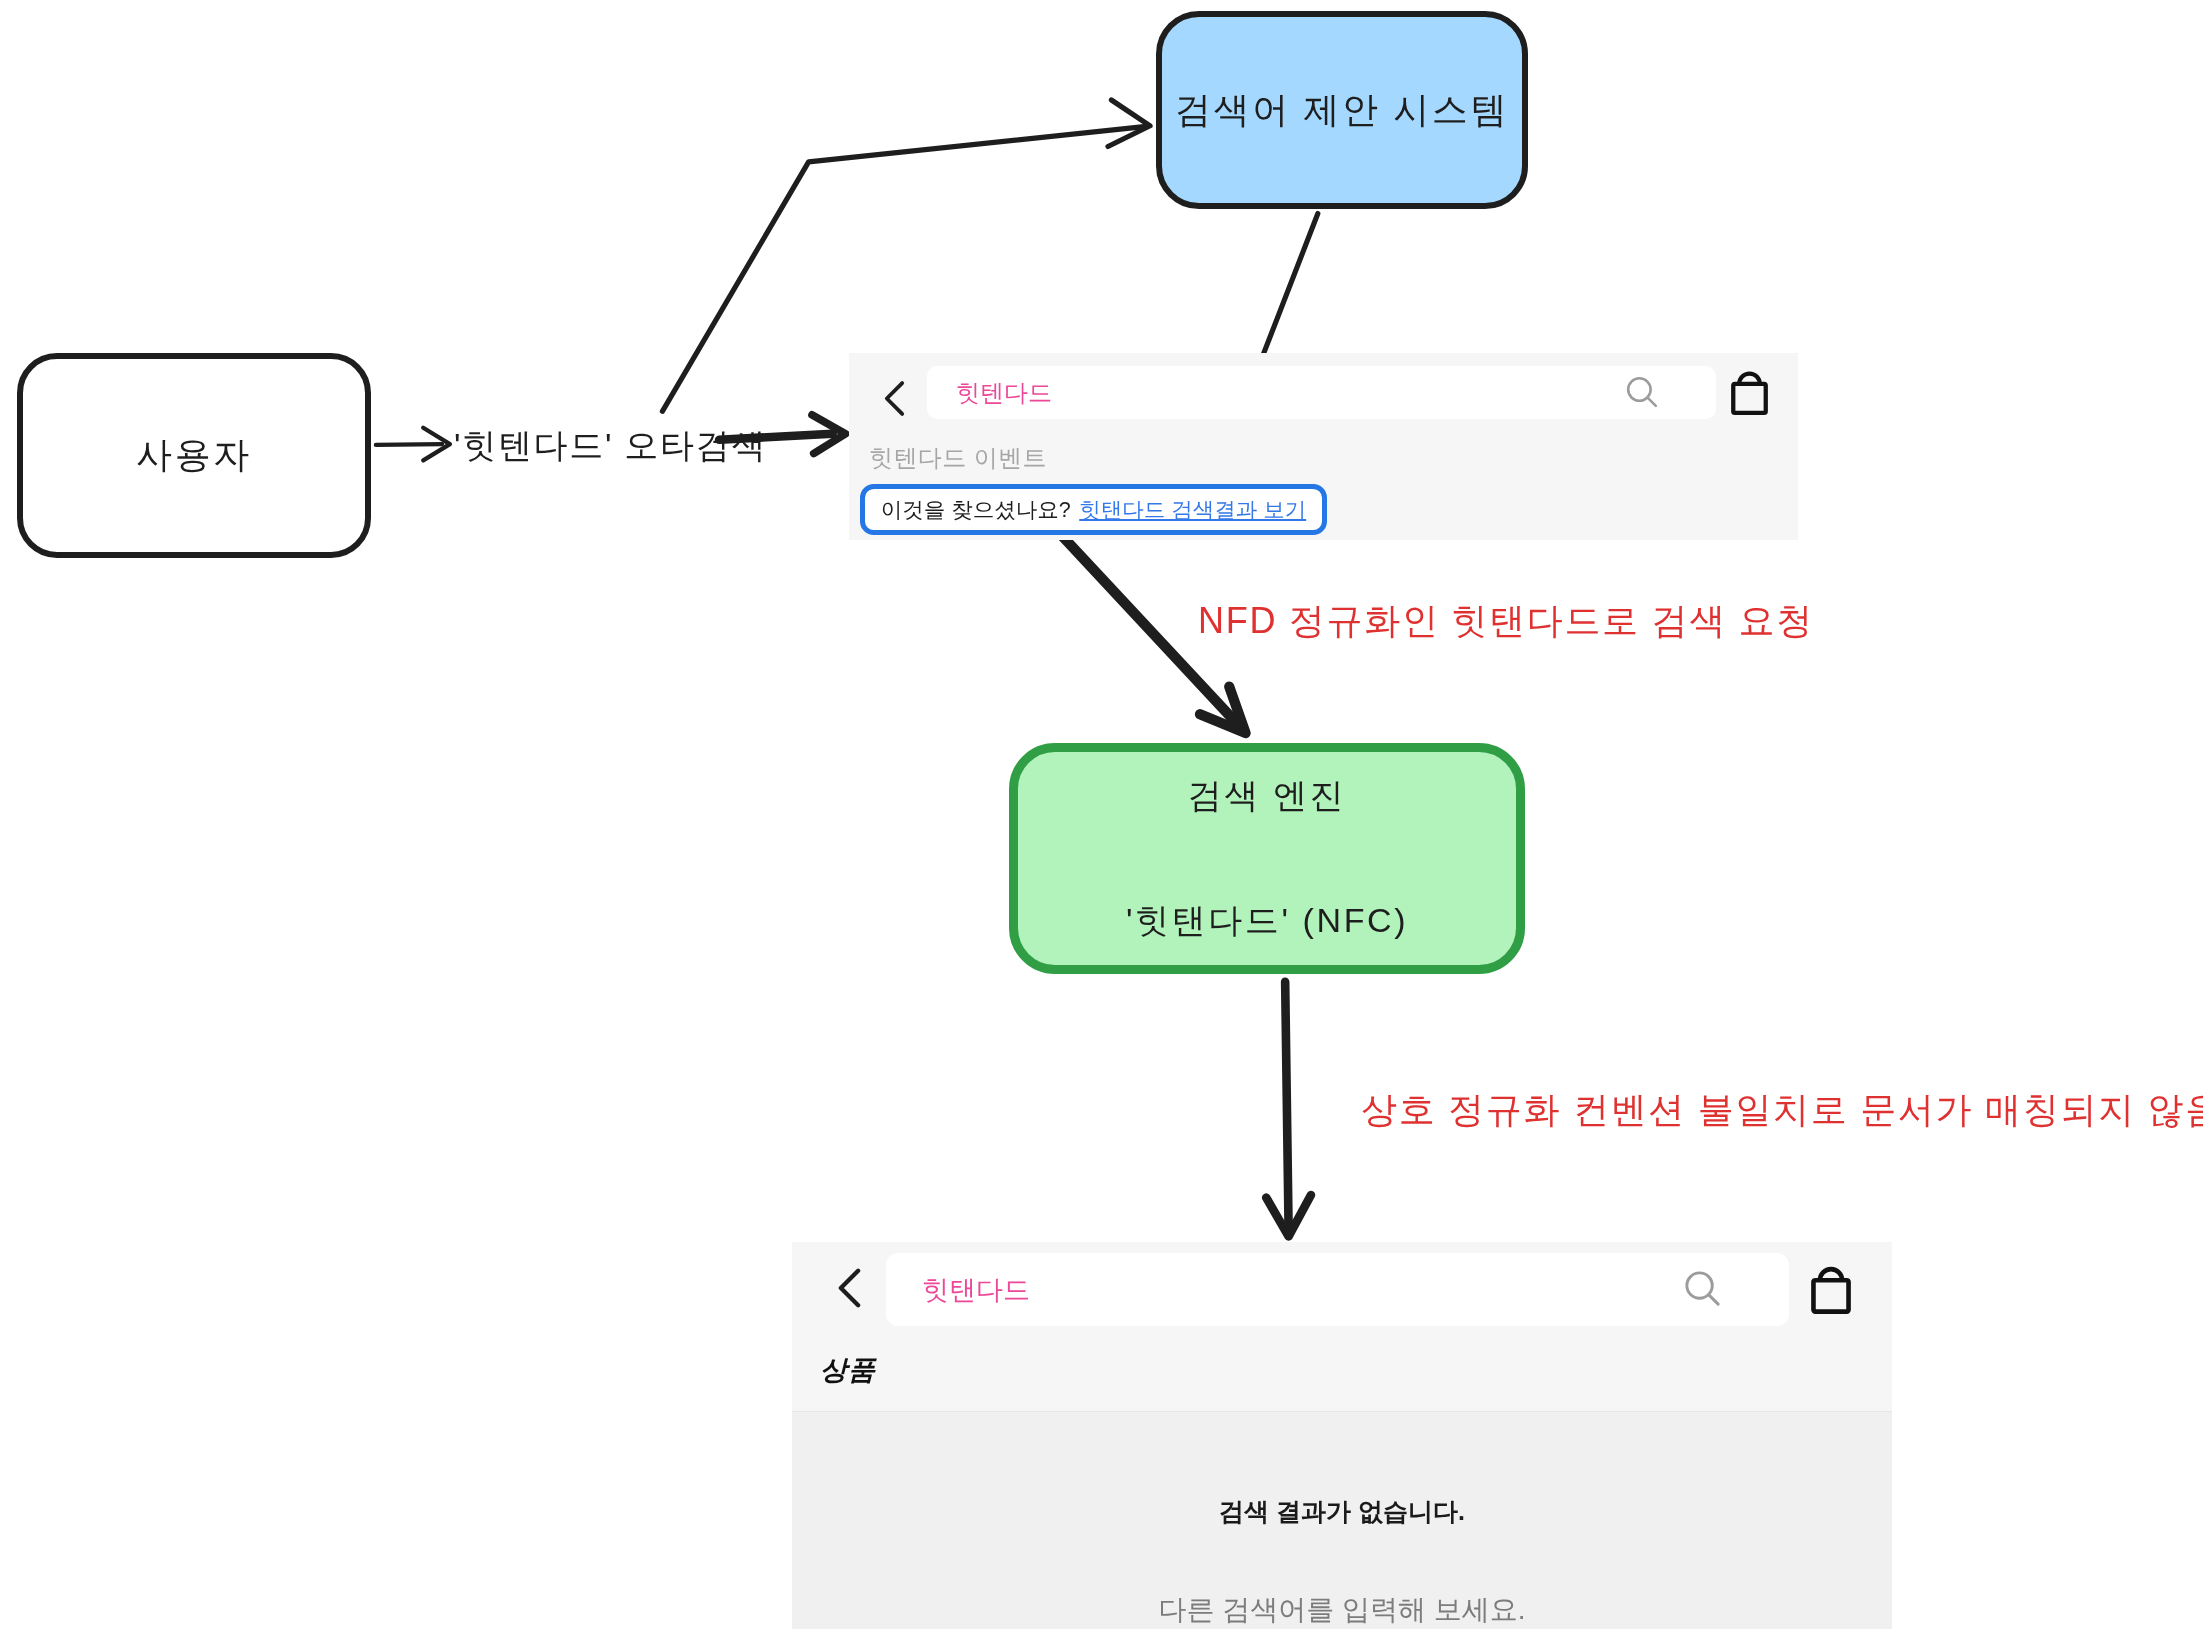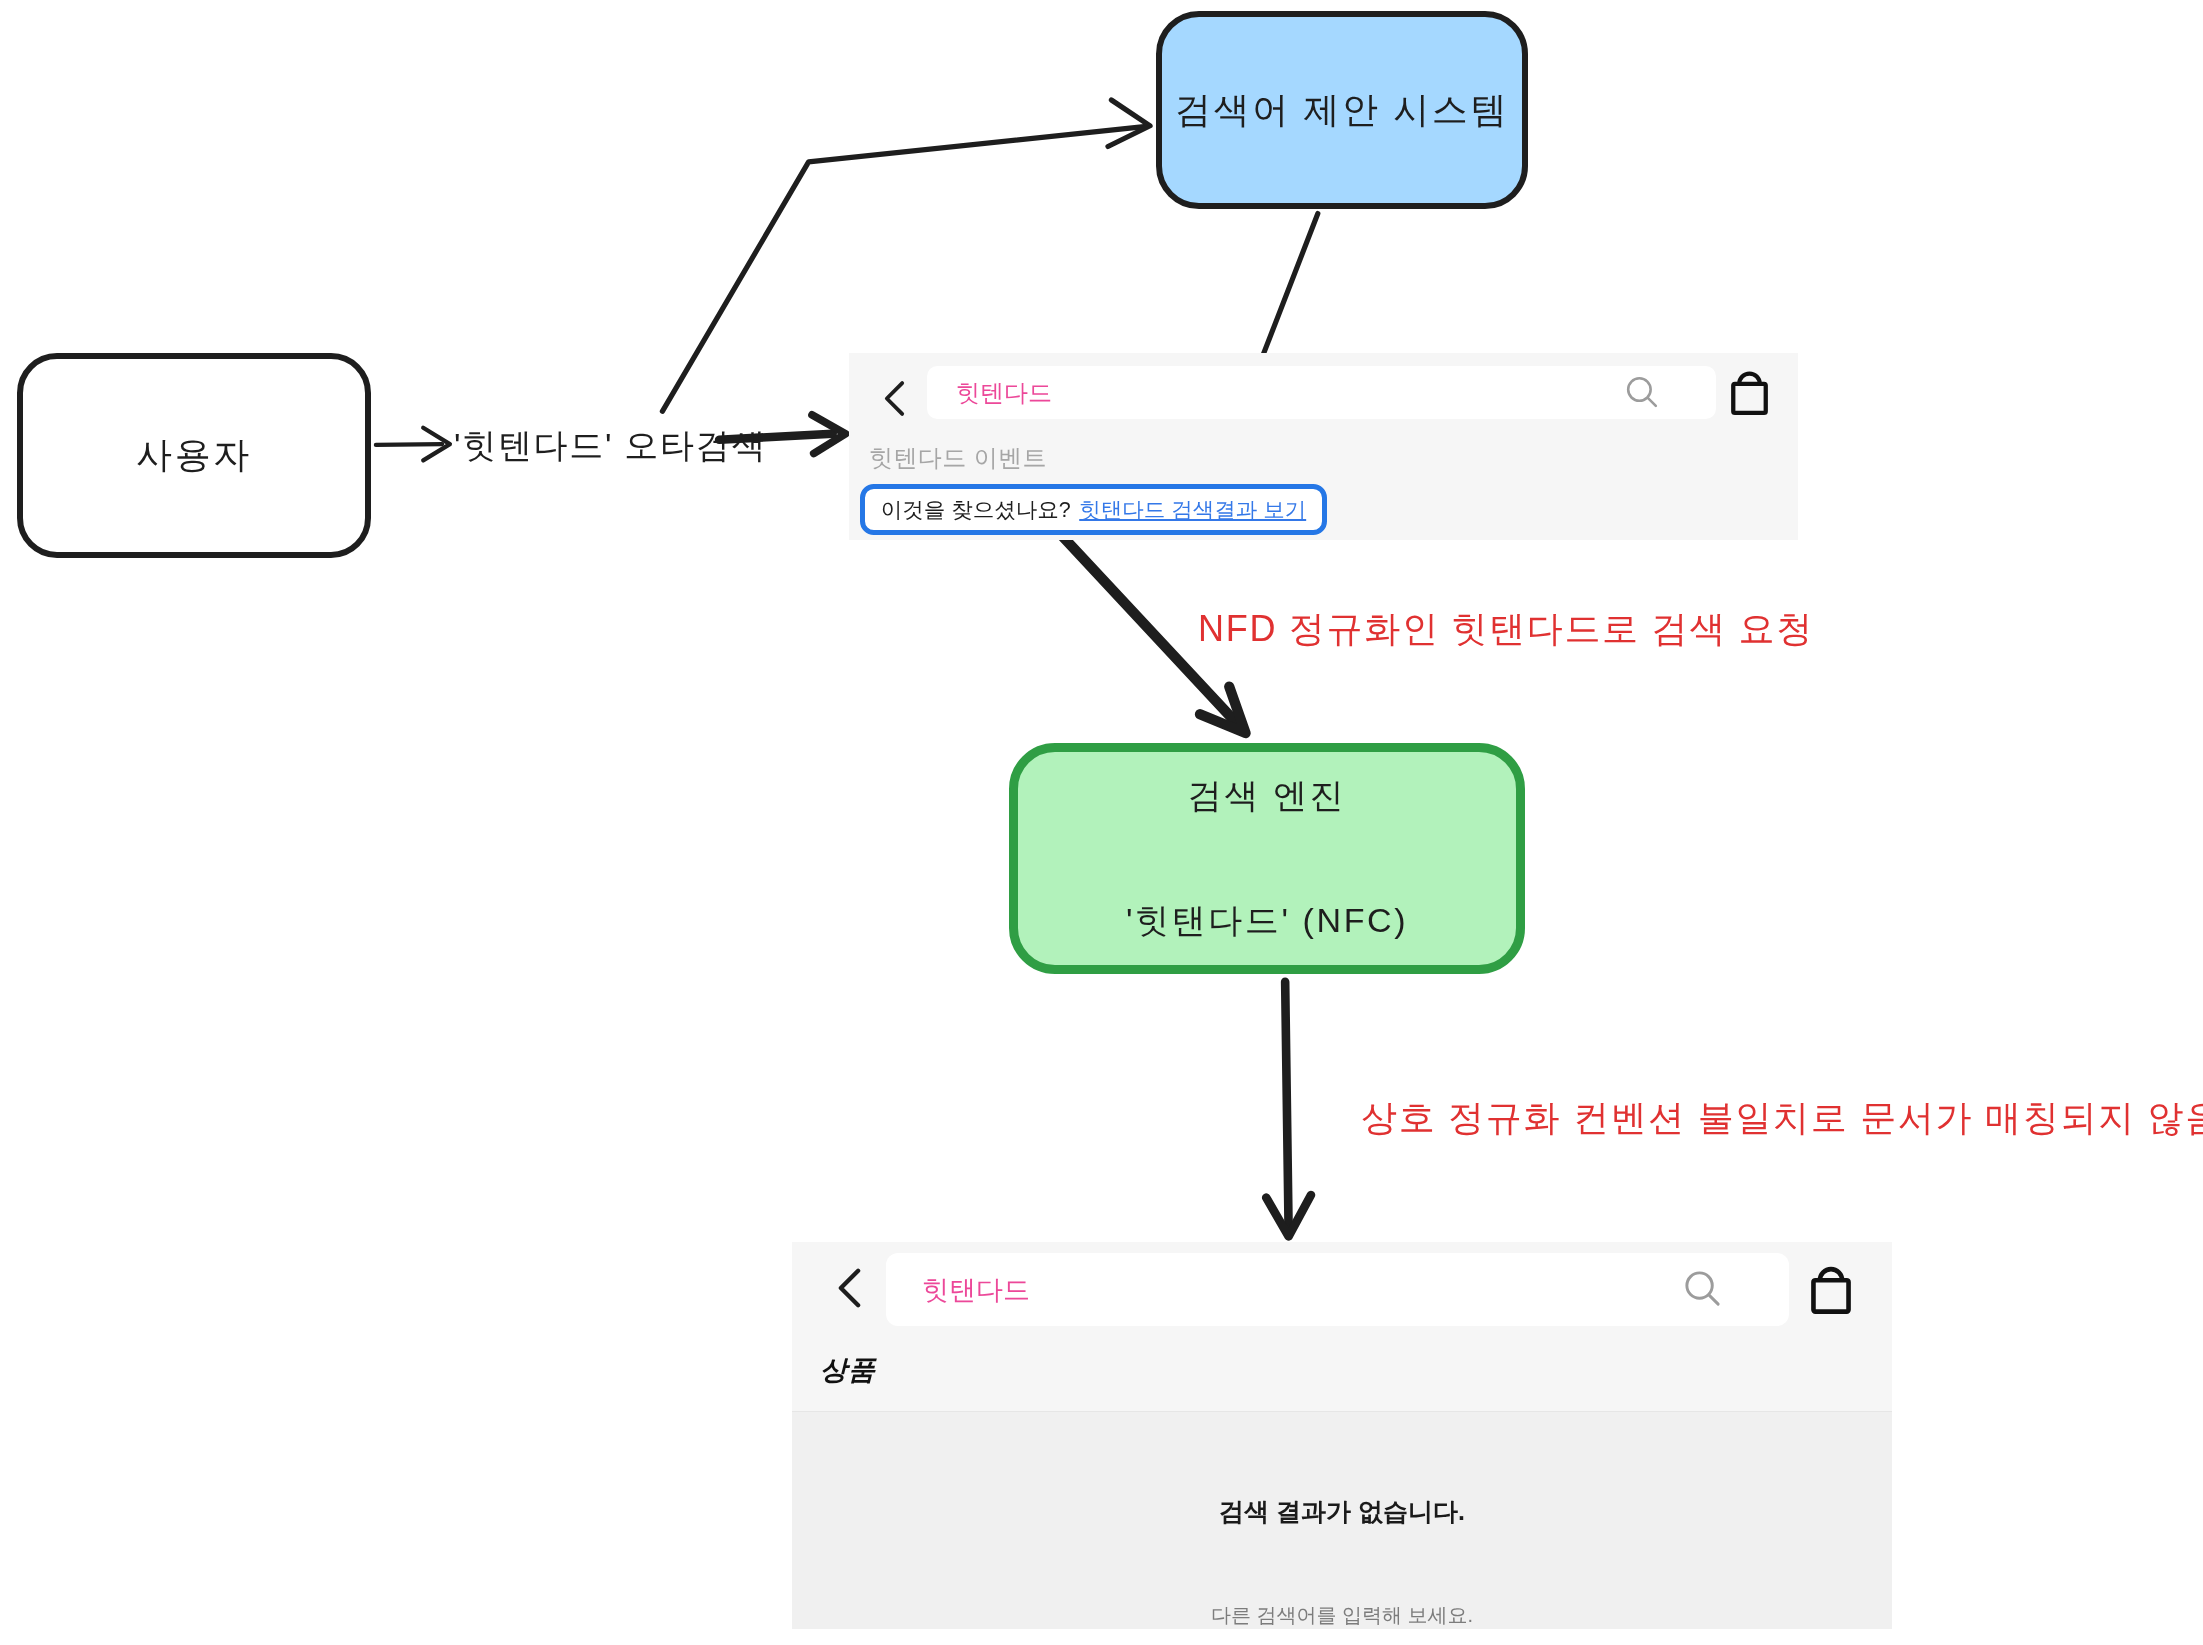--- a/index.html
+++ b/index.html
@@ -25,21 +25,21 @@
   .node-search-engine{
     left:1009px;top:743px;width:516px;height:231px;
     background:#b2f2bb;border:9.5px solid #2f9e44;border-radius:46px;
     flex-direction:column;gap:79px;font-size:34px;letter-spacing:2.6px;
   }
   .edge-label{
     position:absolute;left:454px;top:423px;width:275px;
     font-size:34px;letter-spacing:1.7px;color:#1e1e1e;white-space:nowrap;
   }
   .note{
-    position:absolute;font-size:36px;letter-spacing:1.7px;color:#e03131;white-space:nowrap;margin-top:8px;
+    position:absolute;font-size:36px;letter-spacing:1.7px;color:#e03131;white-space:nowrap;
   }
   .note-1{left:1198px;top:597px;}
   .note-2{left:1361px;top:1086px;}
   
   .panel{position:absolute;background:#f6f6f6;}
   .panel-1{left:849px;top:353px;width:949px;height:187px;}
   .panel-2{left:792px;top:1242px;width:1100px;height:387px;}
   .searchbar{
     position:absolute;background:#ffffff;border-radius:10.3px;
     display:flex;align-items:center;box-sizing:border-box;
@@ -72,21 +72,21 @@
     font-style:italic;
   }
   .p2-divider{
     position:absolute;left:0;top:169px;width:100%;height:1.7px;background:#e6e6e6;
   }
   .results-area{
     position:absolute;left:0;top:170px;width:100%;height:217px;background:#f0f0f0;
     display:flex;flex-direction:column;align-items:center;justify-content:space-between;
   }
   .empty-title{margin-top:83px;font-size:25px;font-weight:bold;color:#1a1a1a;}
-  .empty-sub{margin-top:9px;font-size:20px;color:#7c7c7c;}
+  .empty-sub{margin-top:9px;font-size:28px;color:#7c7c7c;}
   svg.overlay{position:absolute;left:0;top:0;pointer-events:none;}
   .icon-btn{position:absolute;cursor:pointer;}
 </style>
 </head>
 <body>
 
 <svg class="overlay" width="2203" height="1646" viewBox="0 0 2561 1913">
   <g stroke="#1e1e1e" fill="none" stroke-linecap="round" stroke-linejoin="round">
 
     <path d="M437 517 L514 516" stroke-width="5"></path>

